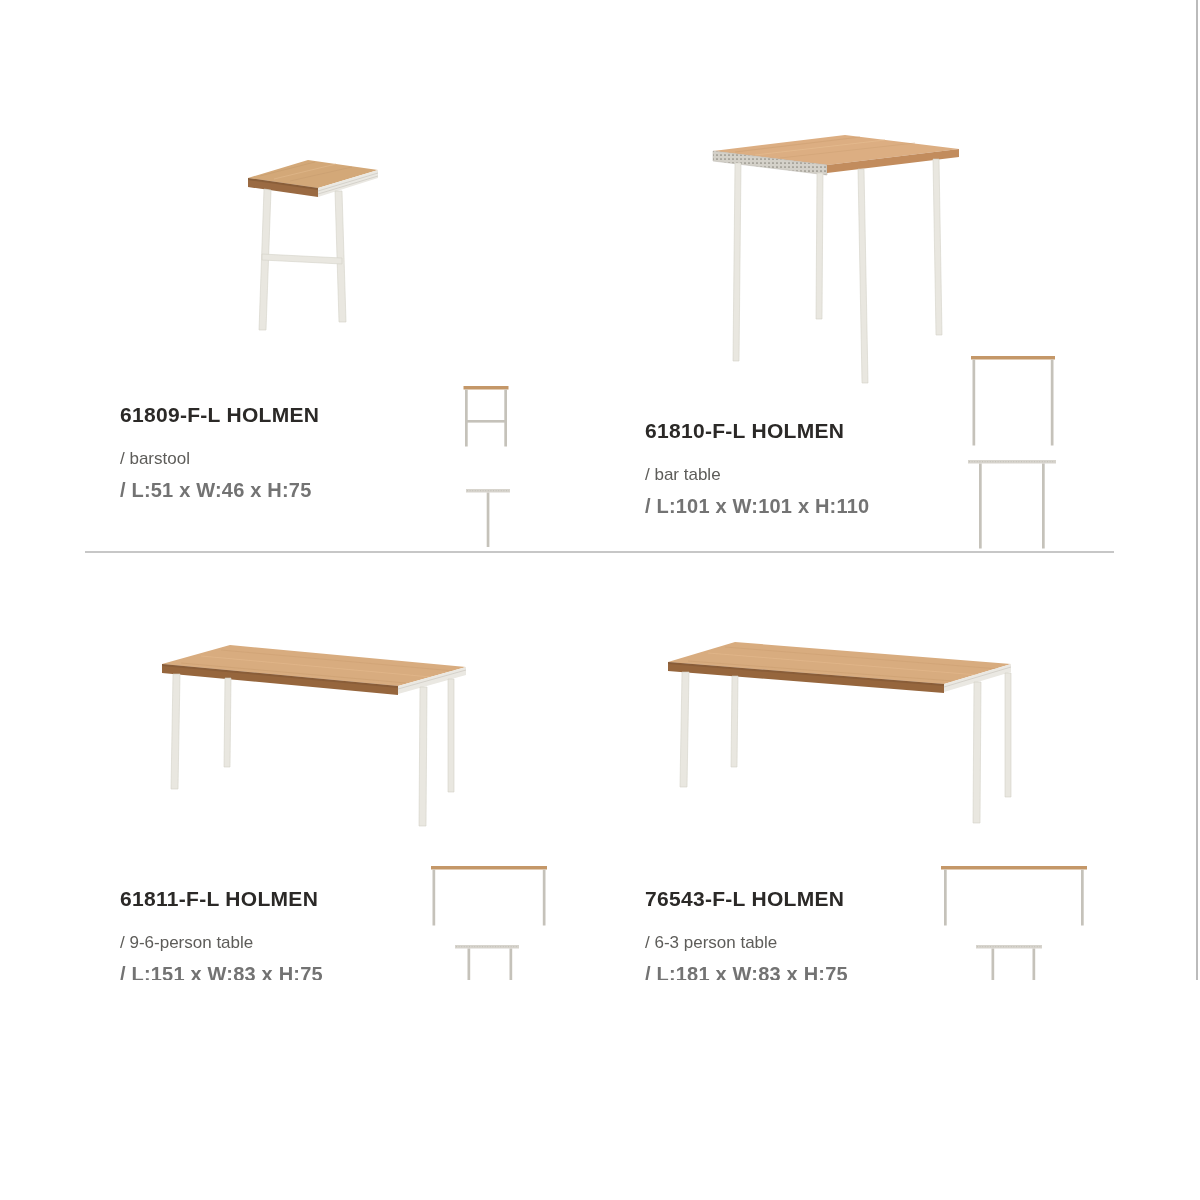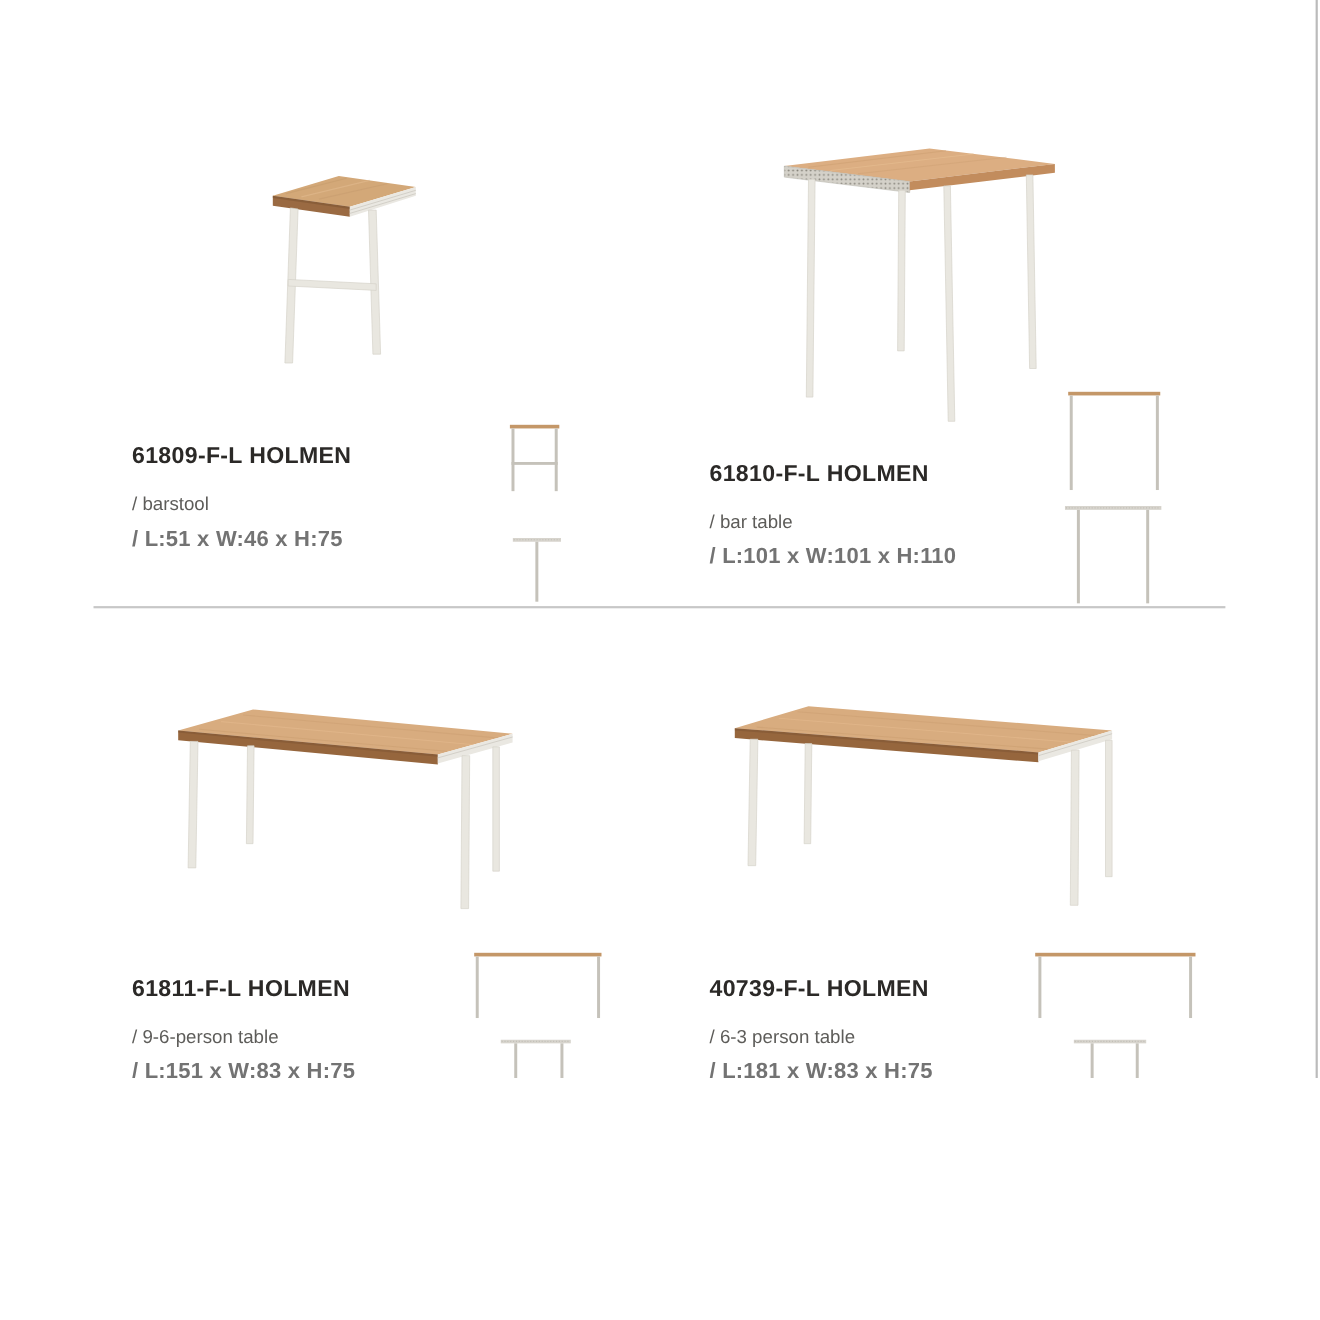--- a/index.html
+++ b/index.html
@@ -155,21 +155,21 @@
     <rect x="111.8" y="3.5" width="2.7" height="56" fill="#c5c2ba"></rect>
   </svg>
   <svg class="abs" style="left:455px;top:945px;" width="64" height="63" viewBox="0 0 64 63">
     <rect x="0" y="0" width="64" height="3.5" fill="#d7d4cd"></rect>
     <line x1="1" y1="1.7" x2="63" y2="1.7" stroke="#b5b2aa" stroke-width="1" stroke-dasharray="1,1.6" opacity=".6"></line>
     <rect x="12.5" y="3.5" width="2.7" height="59" fill="#c5c2ba"></rect>
     <rect x="54.5" y="3.5" width="2.7" height="59" fill="#c5c2ba"></rect>
   </svg>
 
   <div class="text-block" style="left:645px;top:886px;">
-    <div class="p-title">40739-F-L HOLMEN</div>
+    <div class="p-title">76543-F-L HOLMEN</div>
     <div class="p-type">/ 6-3 person table</div>
     <div class="p-dims">/ L:181 x W:83 x H:75</div>
   </div>
 
   <svg class="abs" style="left:941px;top:866px;" width="146" height="60" viewBox="0 0 146 60">
     <rect x="0" y="0" width="146" height="3.5" fill="#c49768"></rect>
     <rect x="3" y="3.5" width="2.7" height="56" fill="#c5c2ba"></rect>
     <rect x="140" y="3.5" width="2.7" height="56" fill="#c5c2ba"></rect>
   </svg>
   <svg class="abs" style="left:976px;top:945px;" width="68" height="63" viewBox="0 0 68 63">

